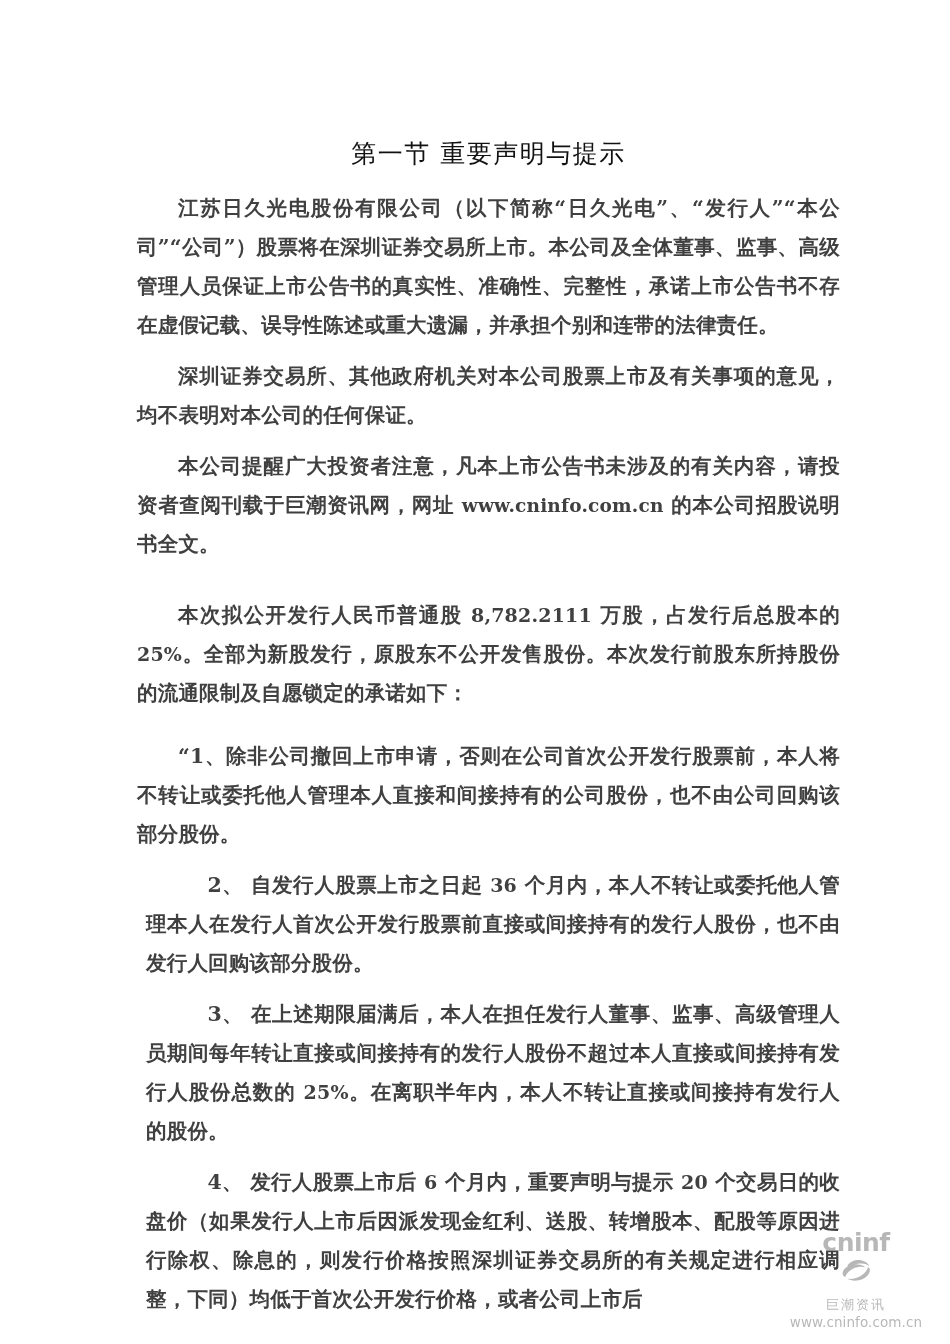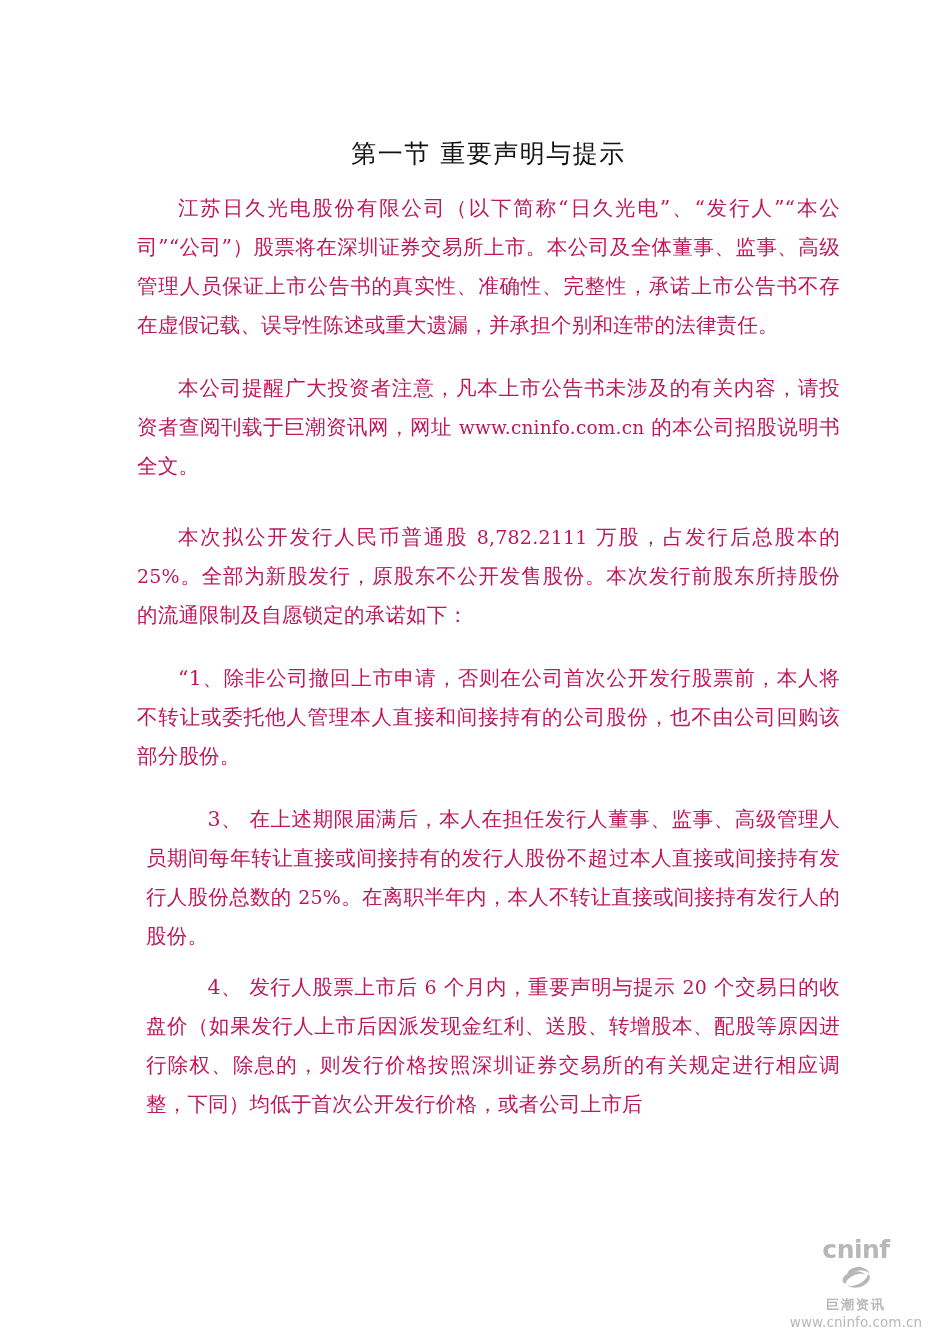--- a/index.html
+++ b/index.html
@@ -45,22 +45,23 @@
   }
 
   
   p.body-par {
     font-family: "DejaVu Serif", "Liberation Serif", serif;
     font-size: 20.5px;
     line-height: 39px;
     text-align: justify;
     text-justify: inter-ideograph;
     margin: 0;
-    color: #be185d;
+    color: #404040;
     letter-spacing: 0.2px;
+    font-weight: bold;
   }
 
   p.indent2 { text-indent: 2em; }
   p.indent3 { text-indent: 3em; }
 
   
   p.hang {
     padding-left: 9px;
   }
 
@@ -111,25 +112,25 @@
     font-size: 25px;
     font-weight: bold;
     color: #8c8c8c;
     letter-spacing: -0.5px;
     line-height: 1;
   }
   .logo-mark { display: block; }
   .logo-cn {
     font-family: "DejaVu Sans", "Liberation Sans", sans-serif;
     font-size: 13px;
-    font-weight: bold;
+    font-weight: normal;
     color: #8c8c8c;
     letter-spacing: 2px;
     line-height: 1.25;
-    margin-top: 2px;
+    margin-top: 9px;
   }
   .logo-url {
     font-family: "DejaVu Sans", "Liberation Sans", sans-serif;
     font-size: 13.5px;
     color: #8c8c8c;
     letter-spacing: 0.1px;
     line-height: 1.3;
     margin-top: 1px;
   }
 </style>
@@ -141,20 +142,21 @@
   <div class="content">
 
     <h1 class="sec-title">第一节 重要声明与提示</h1>
 
     <div class="gap-md"></div>
 
     <p class="body-par indent2">江苏日久光电股份有限公司（以下简称“日久光电”、“发行人”“本公司”“公司”）股票将在深圳证券交易所上市。本公司及全体董事、监事、高级管理人员保证上市公告书的真实性、准确性、完整性，承诺上市公告书不存在虚假记载、误导性陈述或重大遗漏，并承担个别和连带的法律责任。</p>
 
     <div class="gap-sm"></div>
 
+    <p class="body-par indent2">深圳证券交易所、其他政府机关对本公司股票上市及有关事项的意见，均不表明对本公司的任何保证。</p>
 
     <div class="gap-sm"></div>
 
     <p class="body-par indent2"><span>本公司提醒广大投资者注意，凡本上市公告书未涉及的有关内容，请投资者查阅刊载于巨潮资讯网，网址 </span><span class="url">www.cninfo.com.cn</span><span> 的本公司招股说明书全文。</span></p>
 
     <div class="gap-md"></div>
 
 
     <div class="gap-sm"></div>
 
@@ -162,20 +164,21 @@
 
     <div class="gap-sm"></div>
 
 
     <div class="gap-sm"></div>
 
     <p class="body-par indent2">“1、除非公司撤回上市申请，否则在公司首次公开发行股票前，本人将不转让或委托他人管理本人直接和间接持有的公司股份，也不由公司回购该部分股份。</p>
 
     <div class="gap-sm"></div>
 
+    <p class="body-par indent3 hang"><span>2、 自发行人股票上市之日起 </span><span class="num">36</span><span> 个月内，本人不转让或委托他人管理本人在发行人首次公开发行股票前直接或间接持有的发行人股份，也不由发行人回购该部分股份。</span></p>
 
     <div class="gap-sm"></div>
 
     <p class="body-par indent3 hang"><span>3、 在上述期限届满后，本人在担任发行人董事、监事、高级管理人员期间每年转让直接或间接持有的发行人股份不超过本人直接或间接持有发行人股份总数的 </span><span class="num">25%</span><span>。在离职半年内，本人不转让直接或间接持有发行人的股份。</span></p>
 
     <div class="gap-sm"></div>
 
     <p class="body-par indent3 hang"><span>4、 发行人股票上市后 </span><span class="num">6</span><span> 个月内，重要声明与提示 </span><span class="num">20</span><span> 个交易日的收盘价（如果发行人上市后因派发现金红利、送股、转增股本、配股等原因进行除权、除息的，则发行价格按照深圳证券交易所的有关规定进行相应调整，下同）均低于首次公开发行价格，或者公司上市后 </span></p>
 
   </div>

